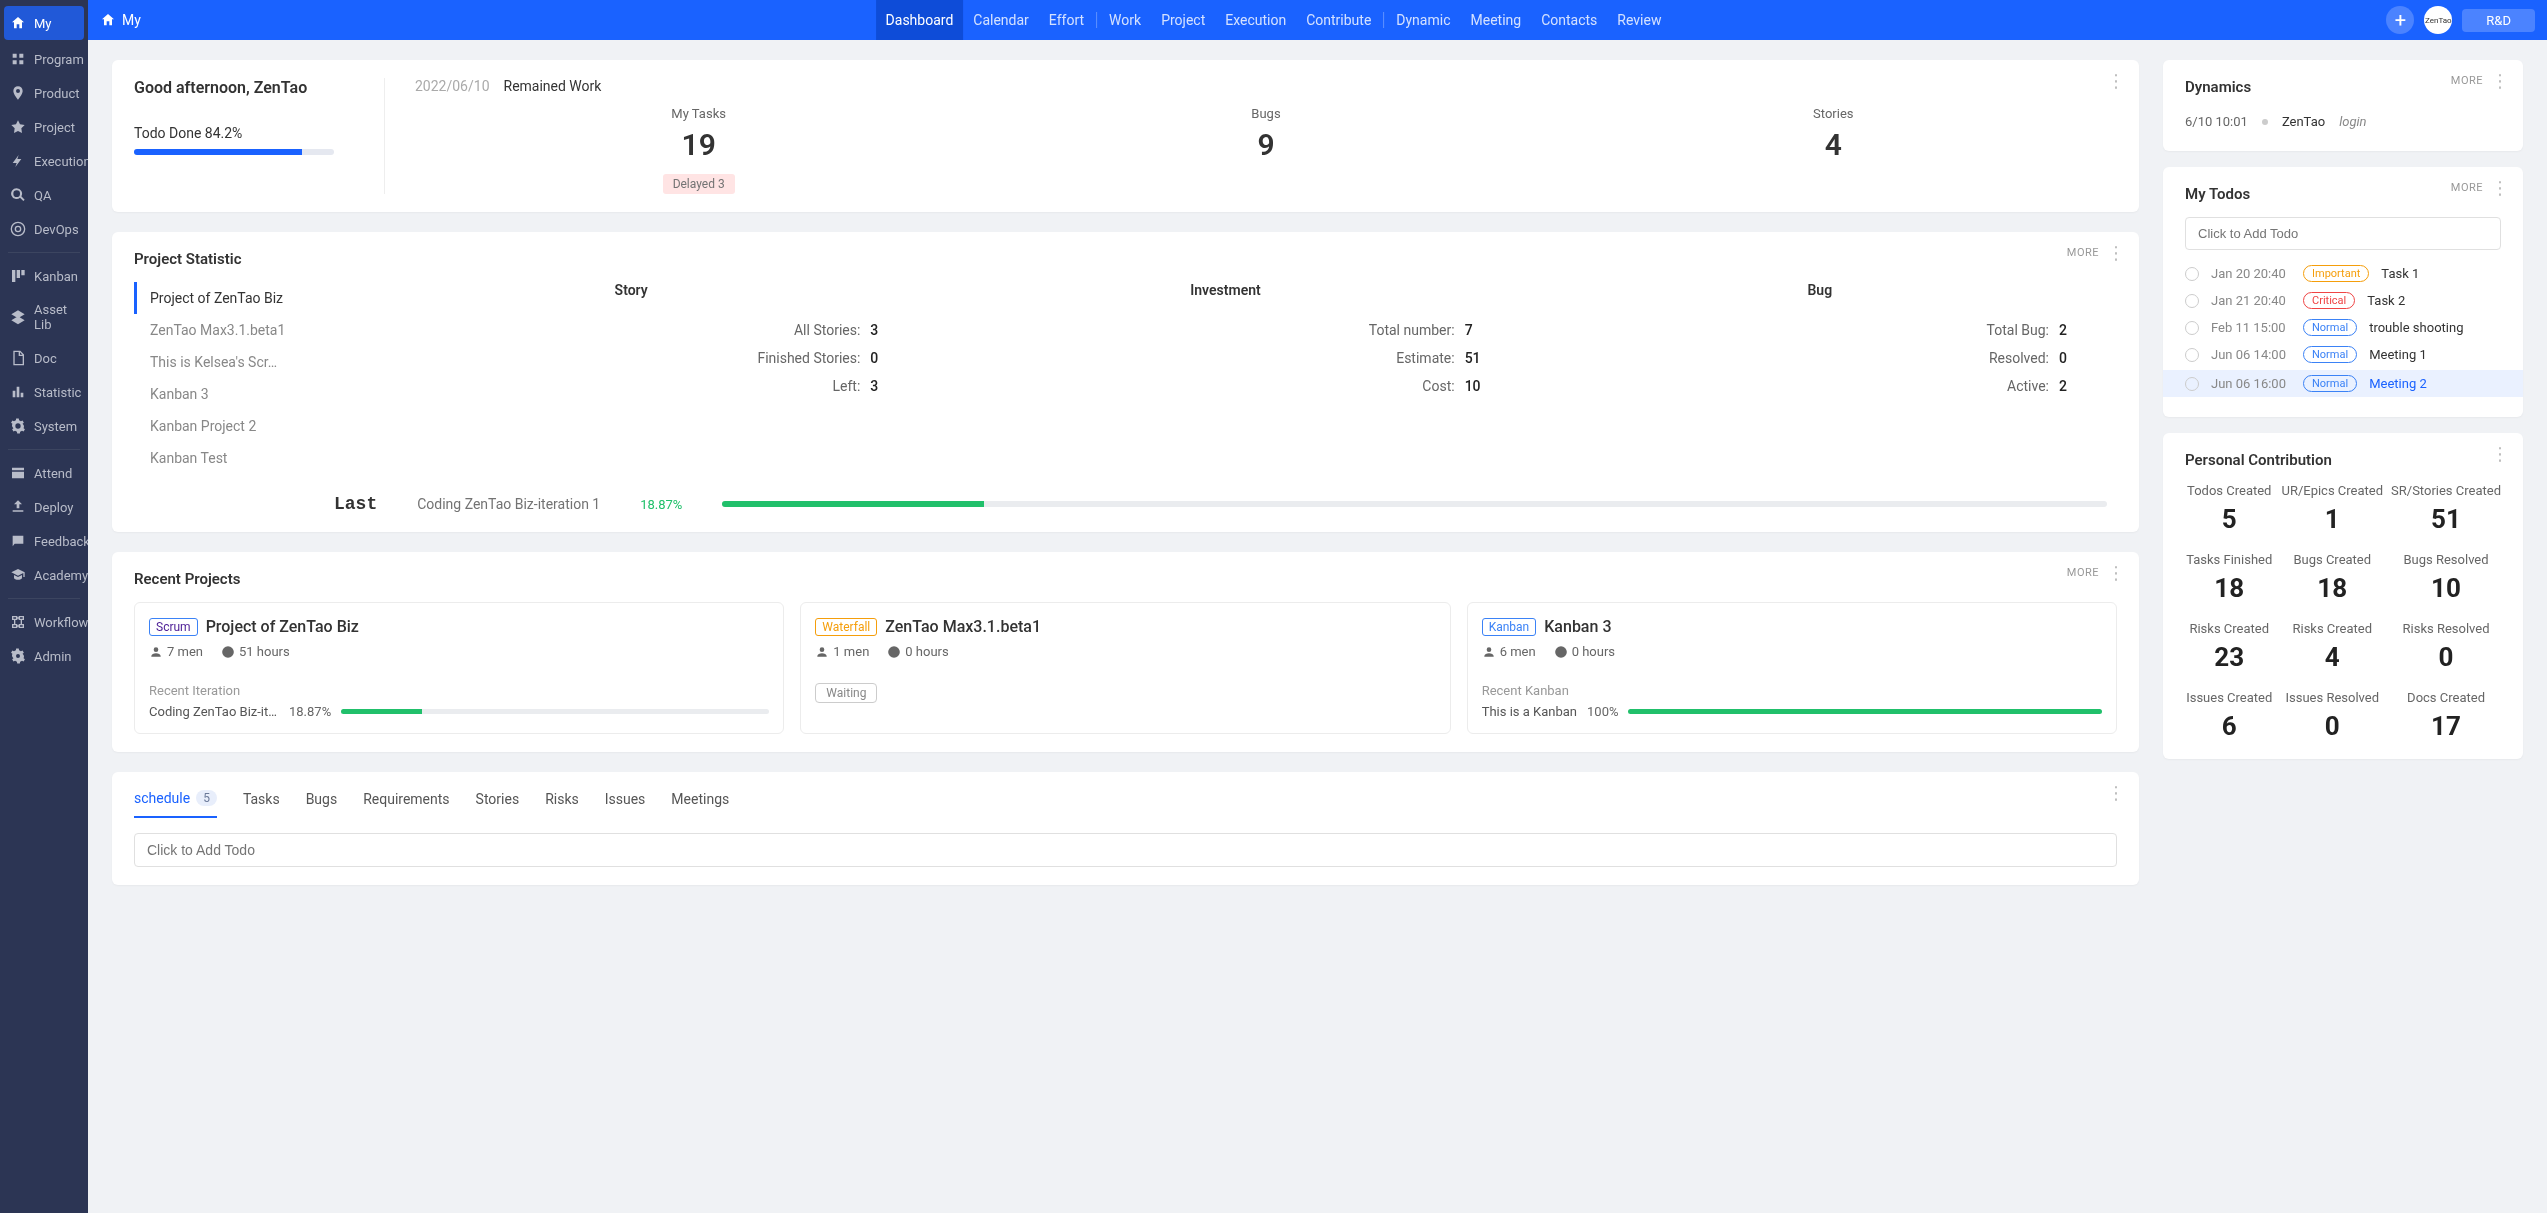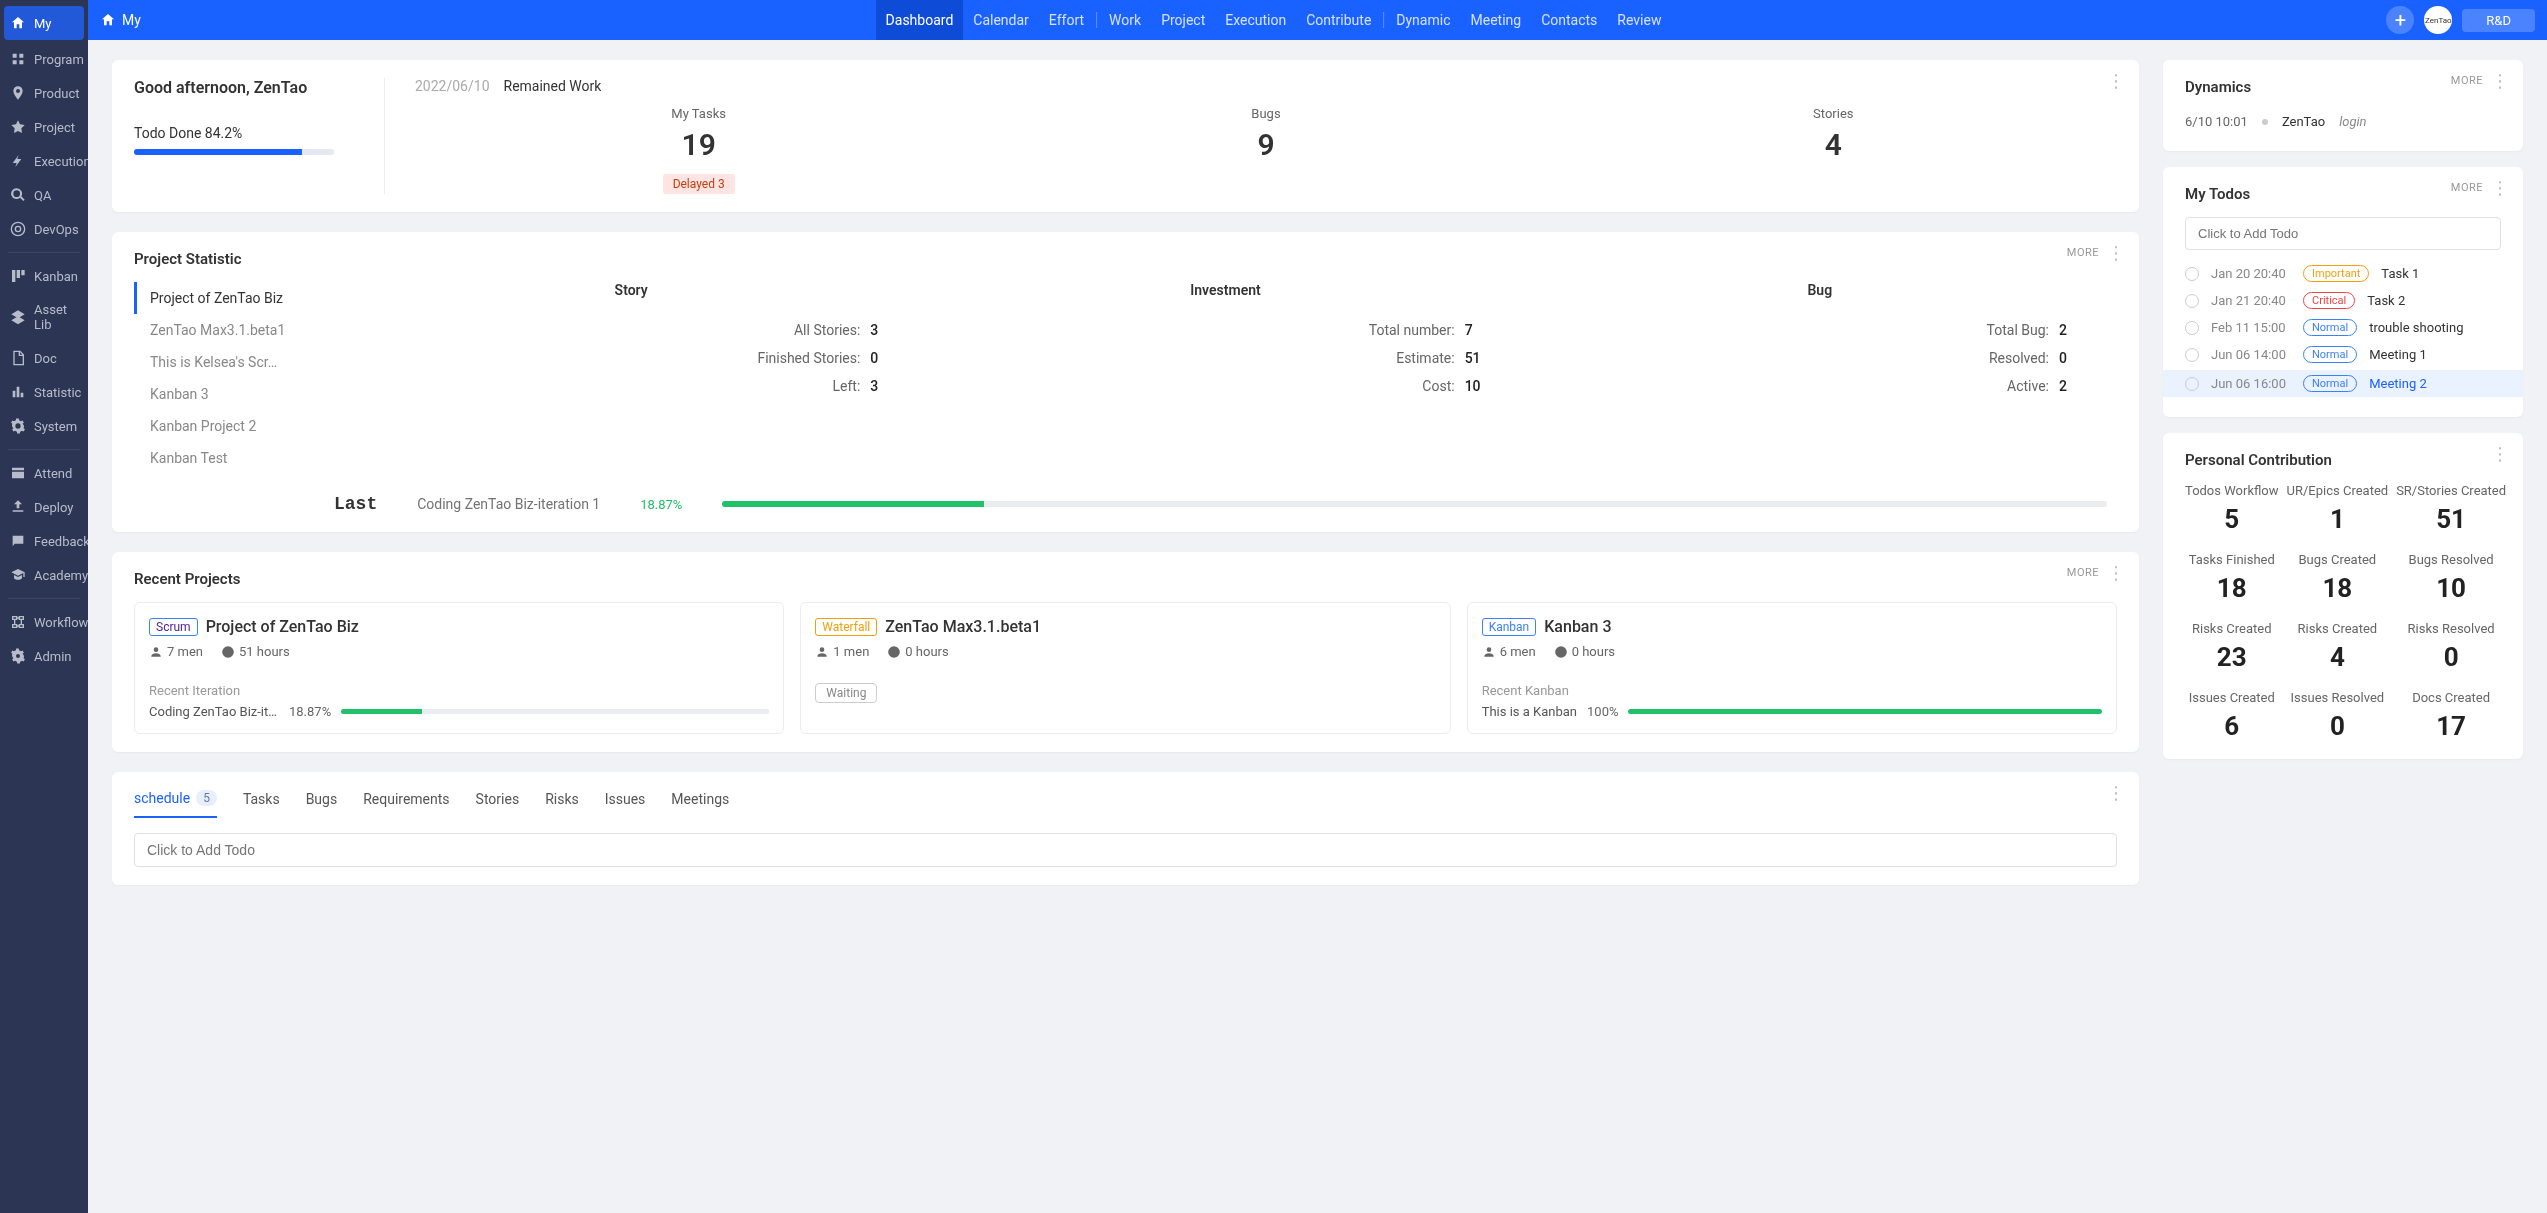--- a/index.html
+++ b/index.html
@@ -45,21 +45,21 @@
 .greet-bar{width:200px;height:6px;background:#e5e8f0;border-radius:3px;overflow:hidden;}
 .greet-bar-fill{height:100%;background:#1a62ff;}
 .greet-right{flex:1;border-left:1px solid #eee;padding-left:30px;}
 .greet-date-row{display:flex;align-items:center;gap:14px;margin-bottom:12px;}
 .greet-date{color:#aaa;font-size:14px;}
 .greet-rem{color:#333;font-size:14px;}
 .greet-stats{display:flex;gap:0;margin-top:6px;}
 .gs-item{flex:1;text-align:center;}
 .gs-label{font-size:13px;color:#666;margin-bottom:6px;}
 .gs-val{font-size:30px;font-weight:600;color:#333;}
-.gs-tag{display:inline-block;margin-top:12px;padding:3px 10px;background:#ffe4e4;color:#c2410c;font-size:12px;border-radius:3px;}
+.gs-tag{display:inline-block;margin-top:12px;padding:3px 10px;background:#ffe4e4;color:#737373;font-size:12px;border-radius:3px;}
 
 
 .ps-body{display:flex;gap:20px;}
 .ps-list{width:180px;border-left:none;}
 .ps-list-item{padding:8px 0 8px 16px;color:#888;font-size:14px;cursor:pointer;white-space:nowrap;overflow:hidden;text-overflow:ellipsis;}
 .ps-list-item.active{color:#333;border-left:3px solid #1a62ff;padding-left:13px;}
 .ps-cols{flex:1;display:flex;}
 .ps-col{flex:1;text-align:center;}
 .ps-col-h{font-weight:600;margin-bottom:18px;font-size:14px;}
 .ps-row{display:flex;justify-content:flex-end;gap:10px;padding:6px 40px 6px 0;font-size:14px;}
@@ -554,21 +554,21 @@
                 <span class="mt-name link">Meeting 2</span>
               </div>
             </div>
         </div>
 
         <div class="card">
           <div class="card-title">Personal Contribution</div>
           <span class="card-dots">⋮</span>
           <div class="pc-grid" id="pc-grid">
               <div class="pc-item">
-                <div class="pc-label">Todos Workflow</div>
+                <div class="pc-label">Todos Created</div>
                 <div class="pc-val">5</div>
               </div>
               <div class="pc-item">
                 <div class="pc-label">UR/Epics Created</div>
                 <div class="pc-val">1</div>
               </div>
               <div class="pc-item">
                 <div class="pc-label">SR/Stories Created</div>
                 <div class="pc-val">51</div>
               </div>

